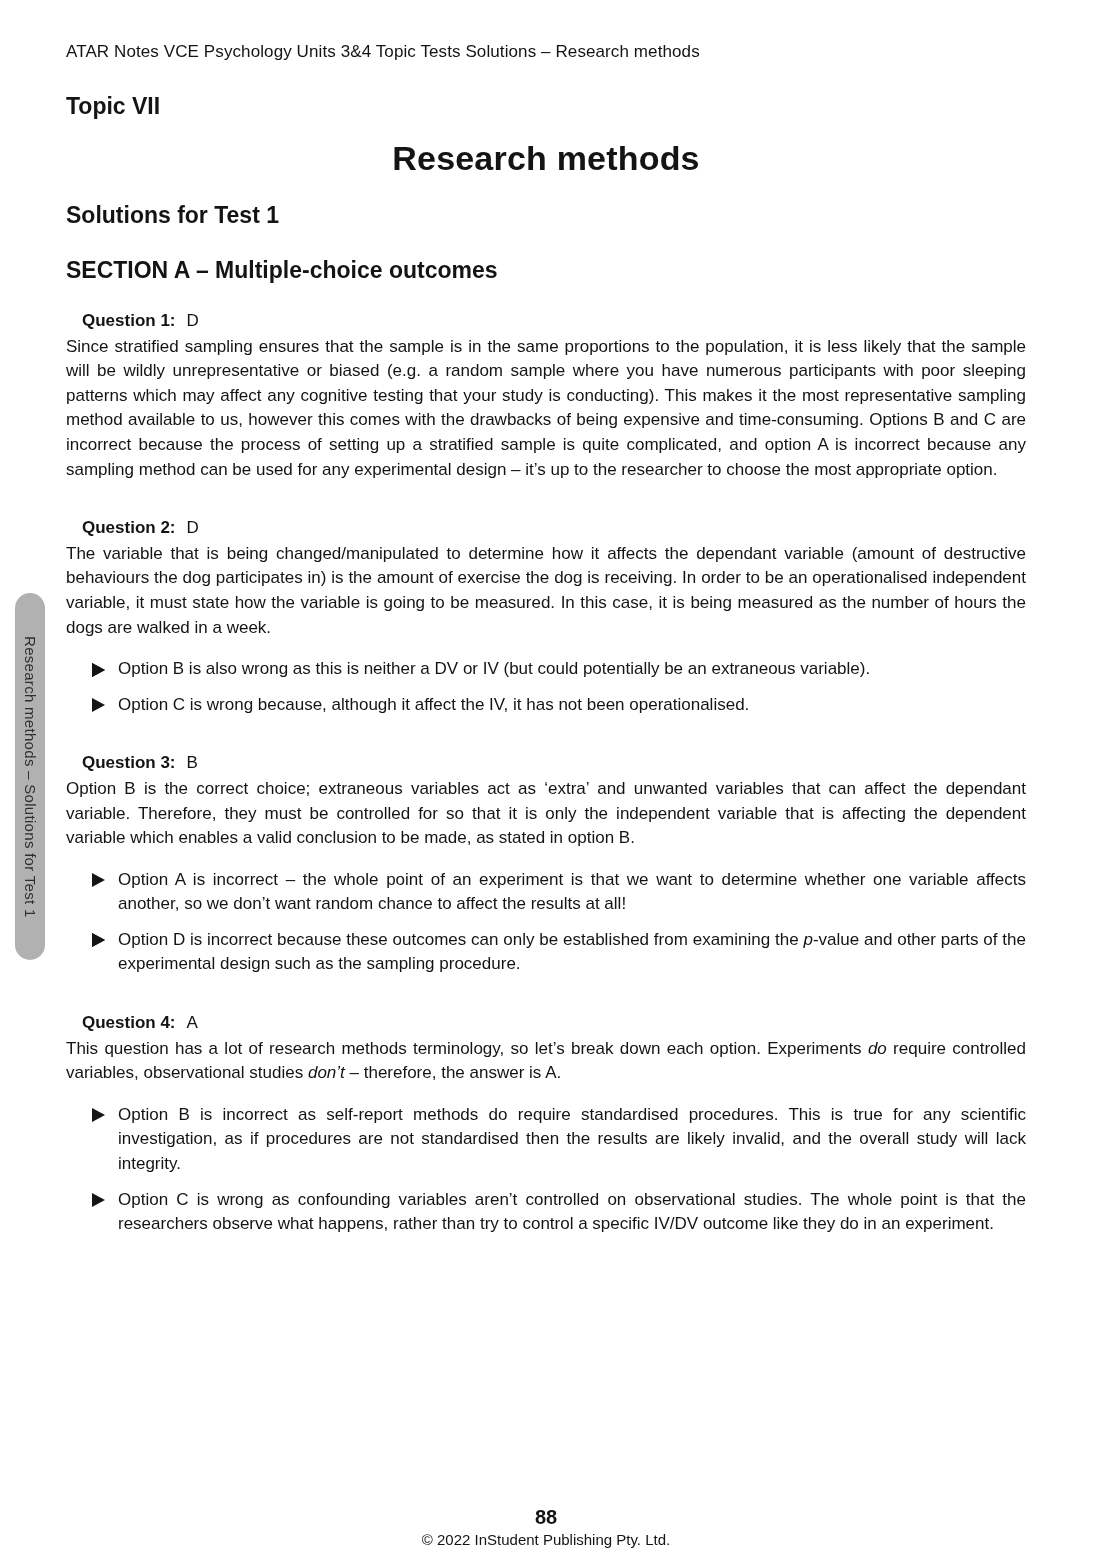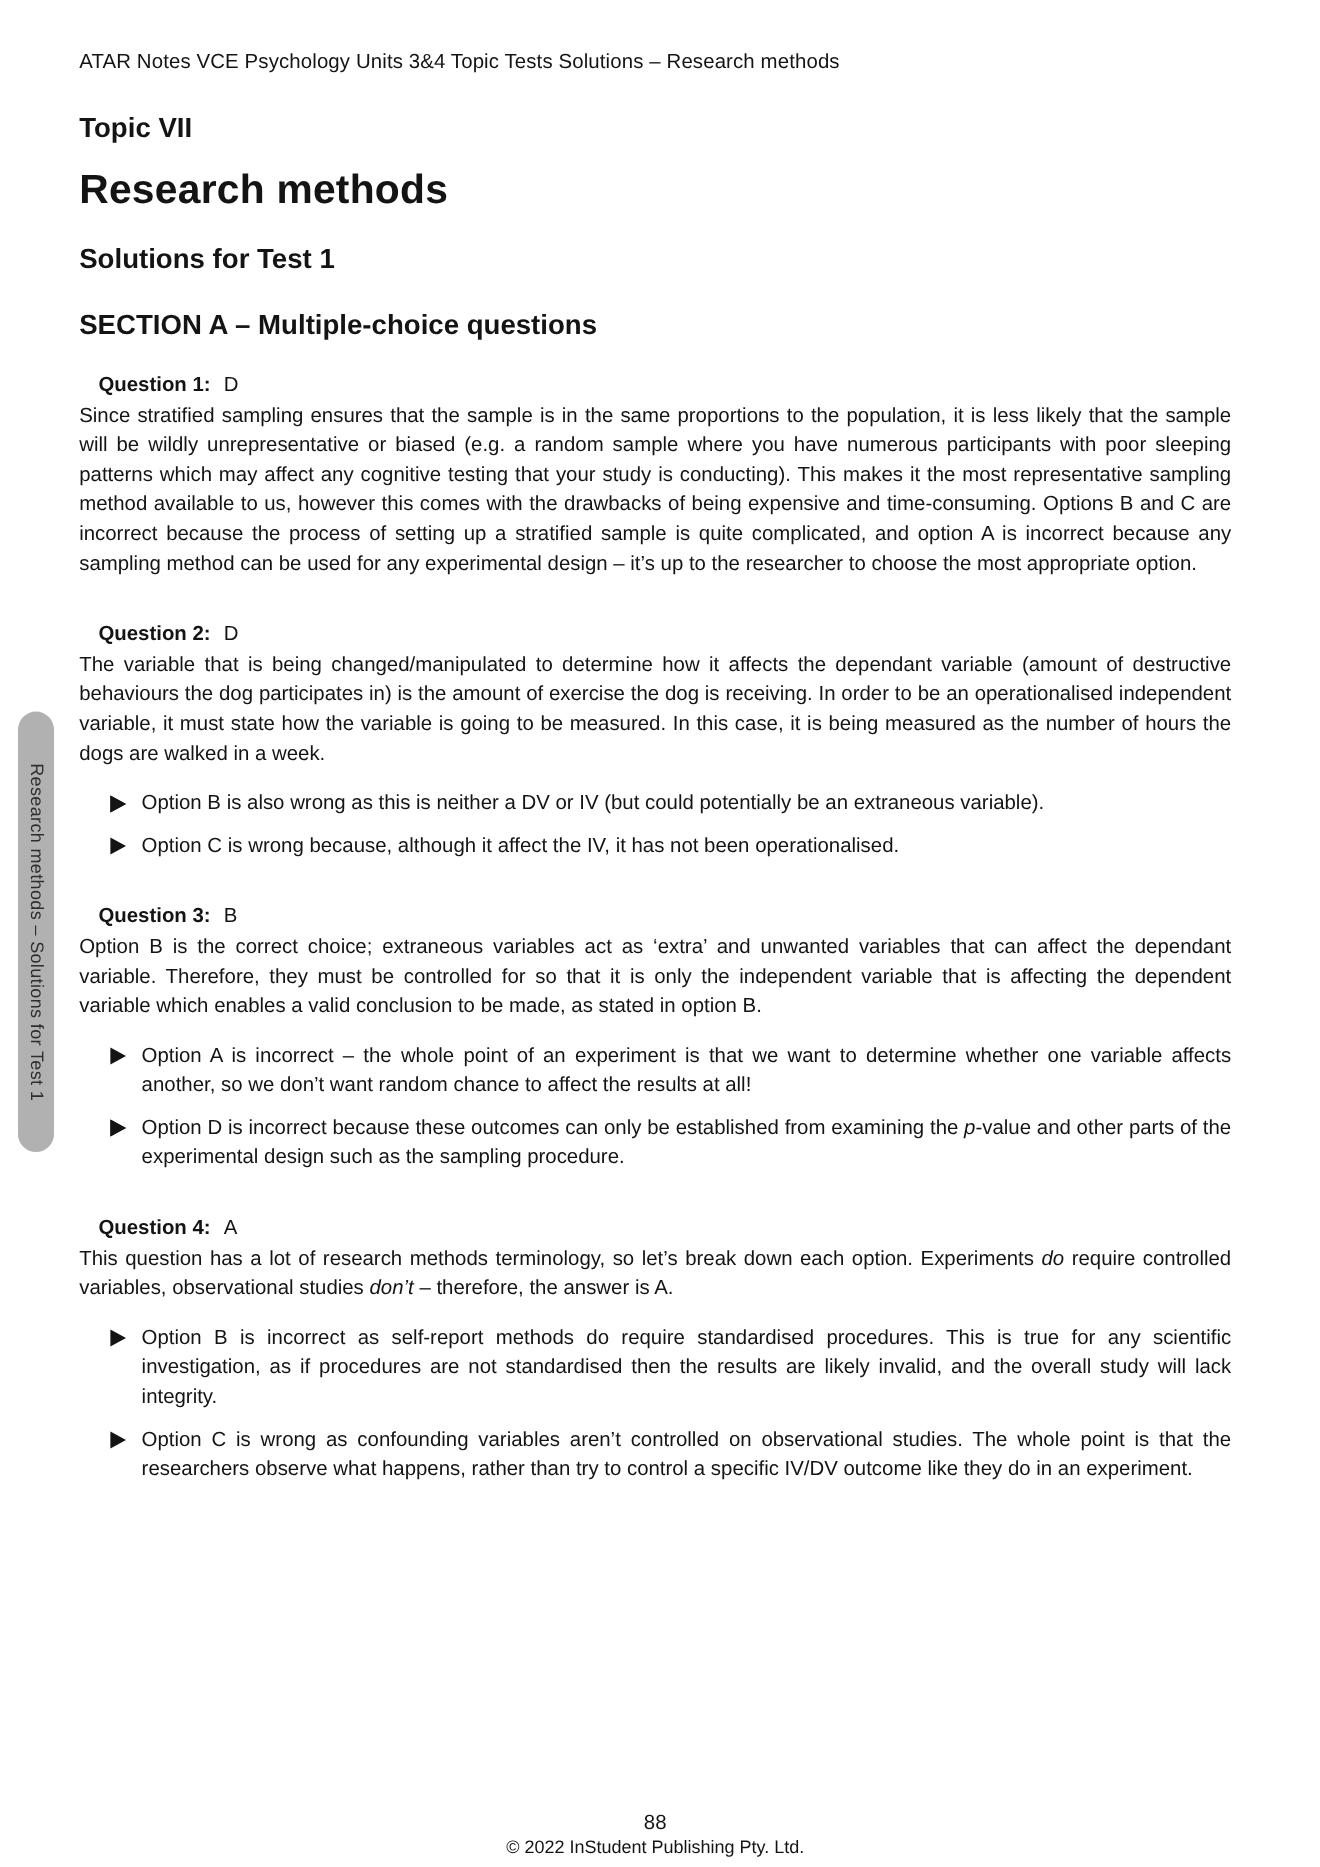--- a/index.html
+++ b/index.html
@@ -27,20 +27,21 @@
   .topic {
     margin: 31px 0 0 0;
     font-size: 23px;
     font-weight: bold;
   }
   .title {
     margin: 19px 0 0 0;
     font-size: 34px;
     font-weight: bold;
     letter-spacing: 0.2px;
+    text-align: center;
   }
   .subtitle {
     margin: 24px 0 0 0;
     font-size: 23px;
     font-weight: bold;
   }
   .section-heading {
     margin: 28px 0 0 0;
     font-size: 23px;
     font-weight: bold;
@@ -96,22 +97,22 @@
     font-size: 15px;
     color: #2e2e2e;
     letter-spacing: 0.3px;
   }
   .footer {
     position: absolute;
     left: 0; right: 0; bottom: 8px;
     text-align: center;
   }
   .page-number {
-    font-size: 17px;
-    font-weight: normal;
+    font-size: 20px;
+    font-weight: bold;
     margin: 0;
   }
   .copyright {
     font-size: 15px;
     margin: 2px 0 0 0;
   }
 </style>
 </head>
 <body>
 
@@ -120,21 +121,21 @@
   <div class="content">
 
     <p class="doc-header">ATAR Notes VCE Psychology Units 3&amp;4 Topic Tests Solutions – Research methods</p>
 
     <h2 class="topic">Topic VII</h2>
 
     <h1 class="title">Research methods</h1>
 
     <h2 class="subtitle">Solutions for Test 1</h2>
 
-    <h2 class="section-heading">SECTION A – Multiple-choice questions</h2>
+    <h2 class="section-heading">SECTION A – Multiple-choice outcomes</h2>
 
     <section class="question first">
       <p class="q-head">
         <span class="q-label">Question 1:</span><span class="q-answer">D</span>
       </p>
       <p class="q-body">Since stratified sampling ensures that the sample is in the same proportions to the population, it is less likely that the sample will be wildly unrepresentative or biased (e.g. a random sample where you have numerous participants with poor sleeping patterns which may affect any cognitive testing that your study is conducting). This makes it the most representative sampling method available to us, however this comes with the drawbacks of being expensive and time-consuming. Options B and C are incorrect because the process of setting up a stratified sample is quite complicated, and option A is incorrect because any sampling method can be used for any experimental design – it’s up to the researcher to choose the most appropriate option.</p>
     </section>
 
     <section class="question">
       <p class="q-head">

